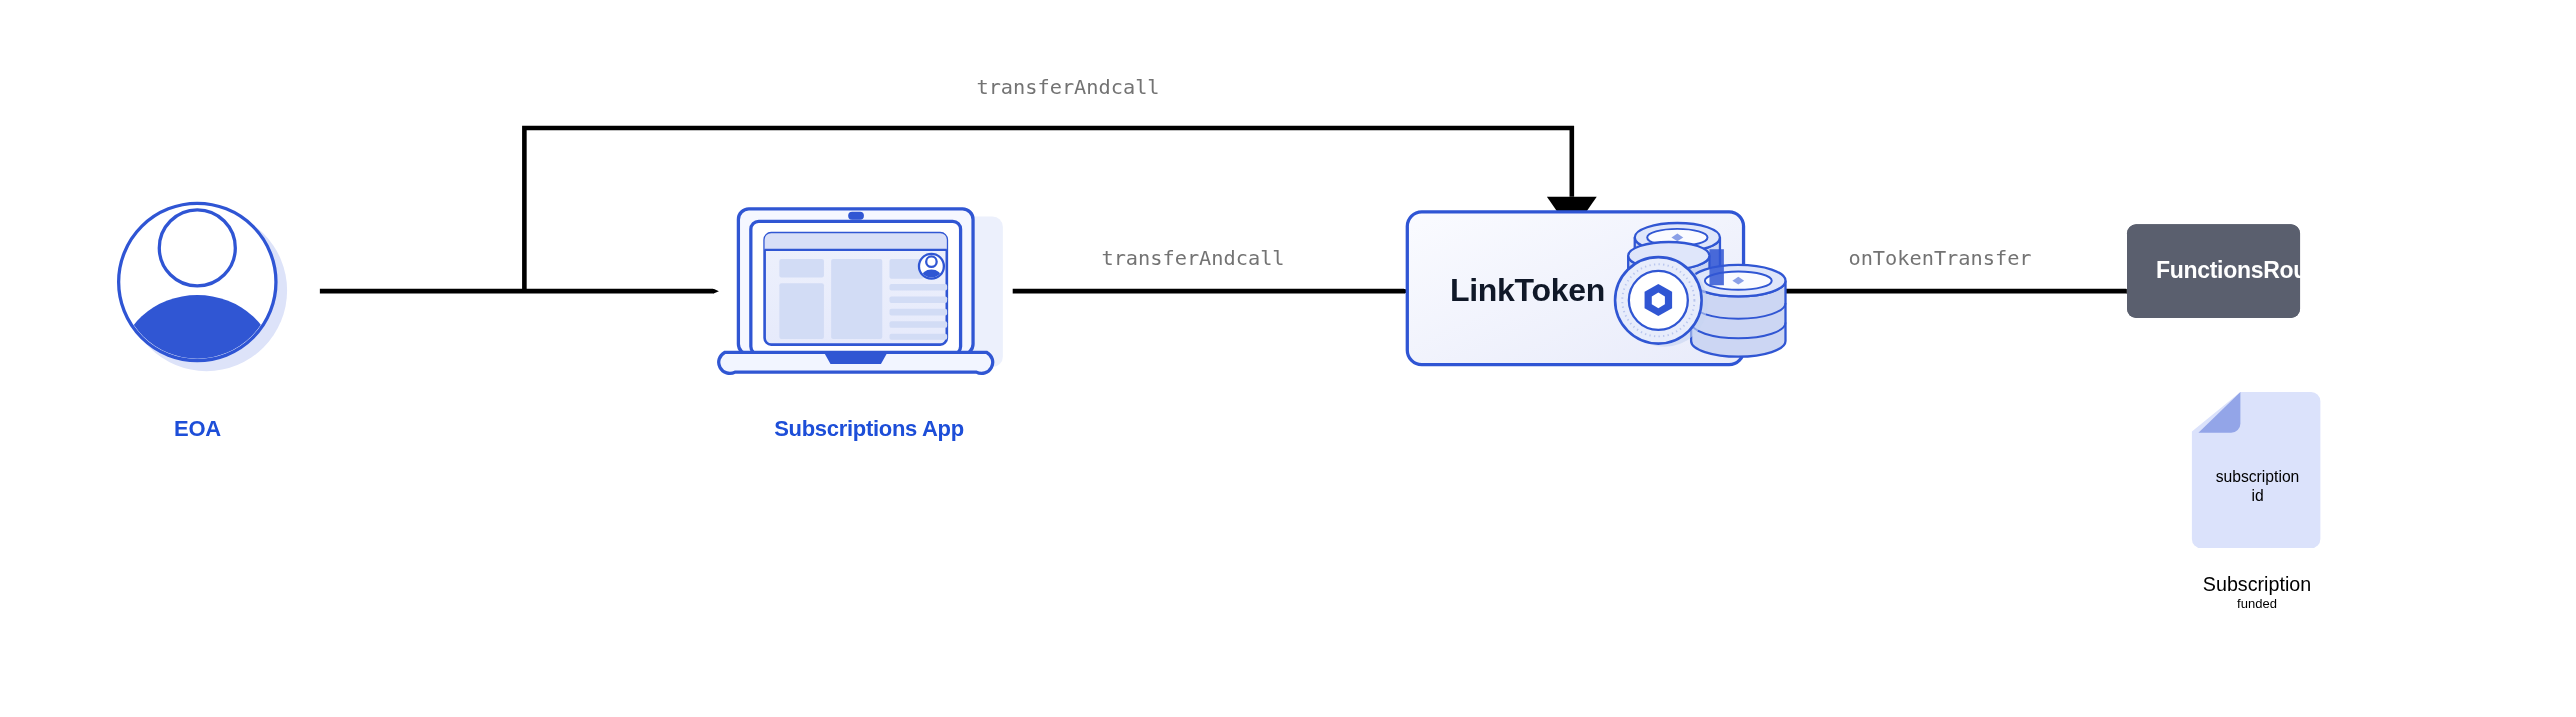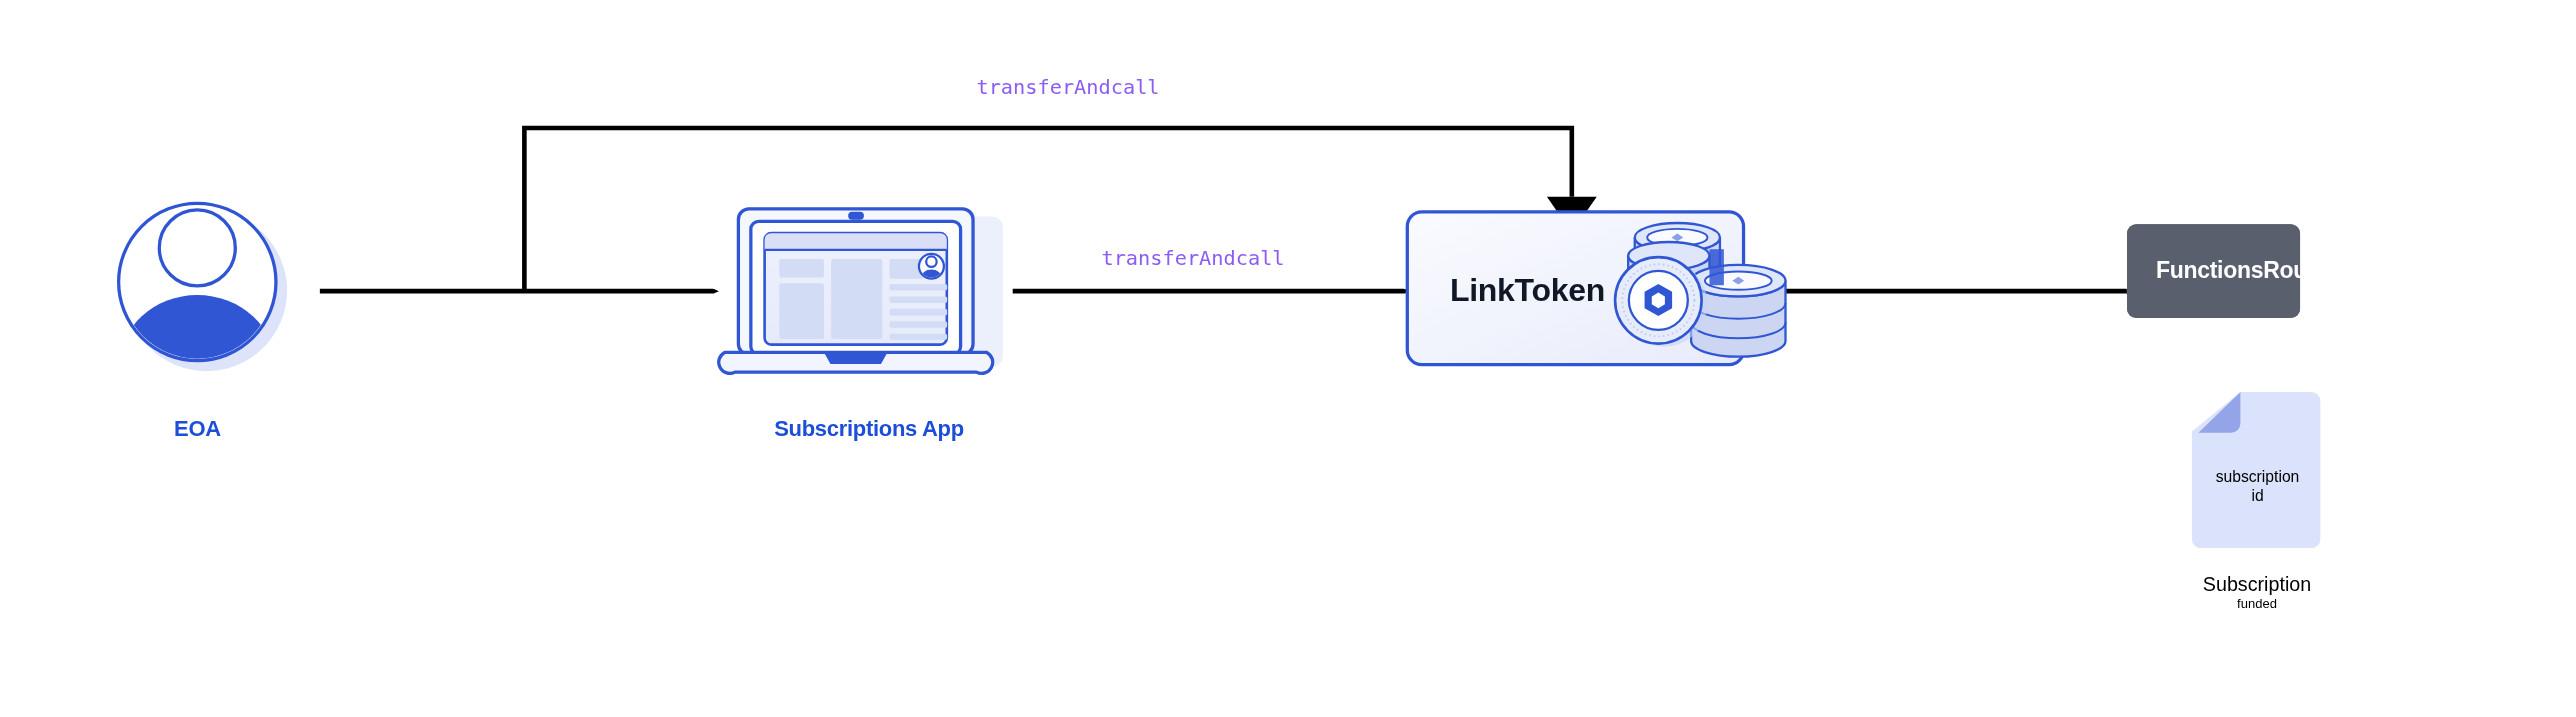--- a/index.html
+++ b/index.html
@@ -33,21 +33,21 @@
     font-family: "Liberation Sans", sans-serif;
     font-weight: bold;
     color: #1d4ed8;
     white-space: nowrap;
     letter-spacing: -0.3px;
   }
   .edge-label {
     position: absolute;
     text-align: center;
     font-family: "DejaVu Sans Mono", "Liberation Mono", monospace;
-    color: #8b5cf6;
+    color: #737373;
     white-space: nowrap;
   }
   .box-label {
     position: absolute;
     font-family: "Liberation Sans", sans-serif;
     font-weight: bold;
     letter-spacing: -0.3px;
     white-space: nowrap;
   }
   .plain-label {
@@ -220,20 +220,21 @@
   <div class="node-label" style="left:659px; top:416px; width:420px; font-size:22px;">Subscriptions App</div>
 
   <div class="box-label" style="left:1450px; top:272px; font-size:32px; color:#101828;">LinkToken</div>
 
   <div class="box-label" style="left:2156px; top:257px; font-size:23px; color:#ffffff;text-align:center;">FunctionsRouter</div>
 
   <div class="edge-label" style="left:773px; top:75px; width:590px; font-size:20.3px;">transferAndcall</div>
 
   <div class="edge-label" style="left:931px; top:246px; width:524px; font-size:20.3px;">transferAndcall</div>
 
+  <div class="edge-label" style="left:1678px; top:246px; width:524px; font-size:20.3px;">onTokenTransfer</div>
 
   <div class="doc-text" style="left:2159px; top:467px; width:197px; font-size:15.7px;">subscription</div>
   <div class="doc-text" style="left:2159px; top:486px; width:197px; font-size:15.7px;">id</div>
 
   <div class="plain-label" style="left:2126px; top:572px; width:262px; font-size:19.7px;">Subscription</div>
   <div class="plain-label" style="left:2126px; top:596px; width:262px; font-size:13px;">funded</div>
 
 </div>
 
 

